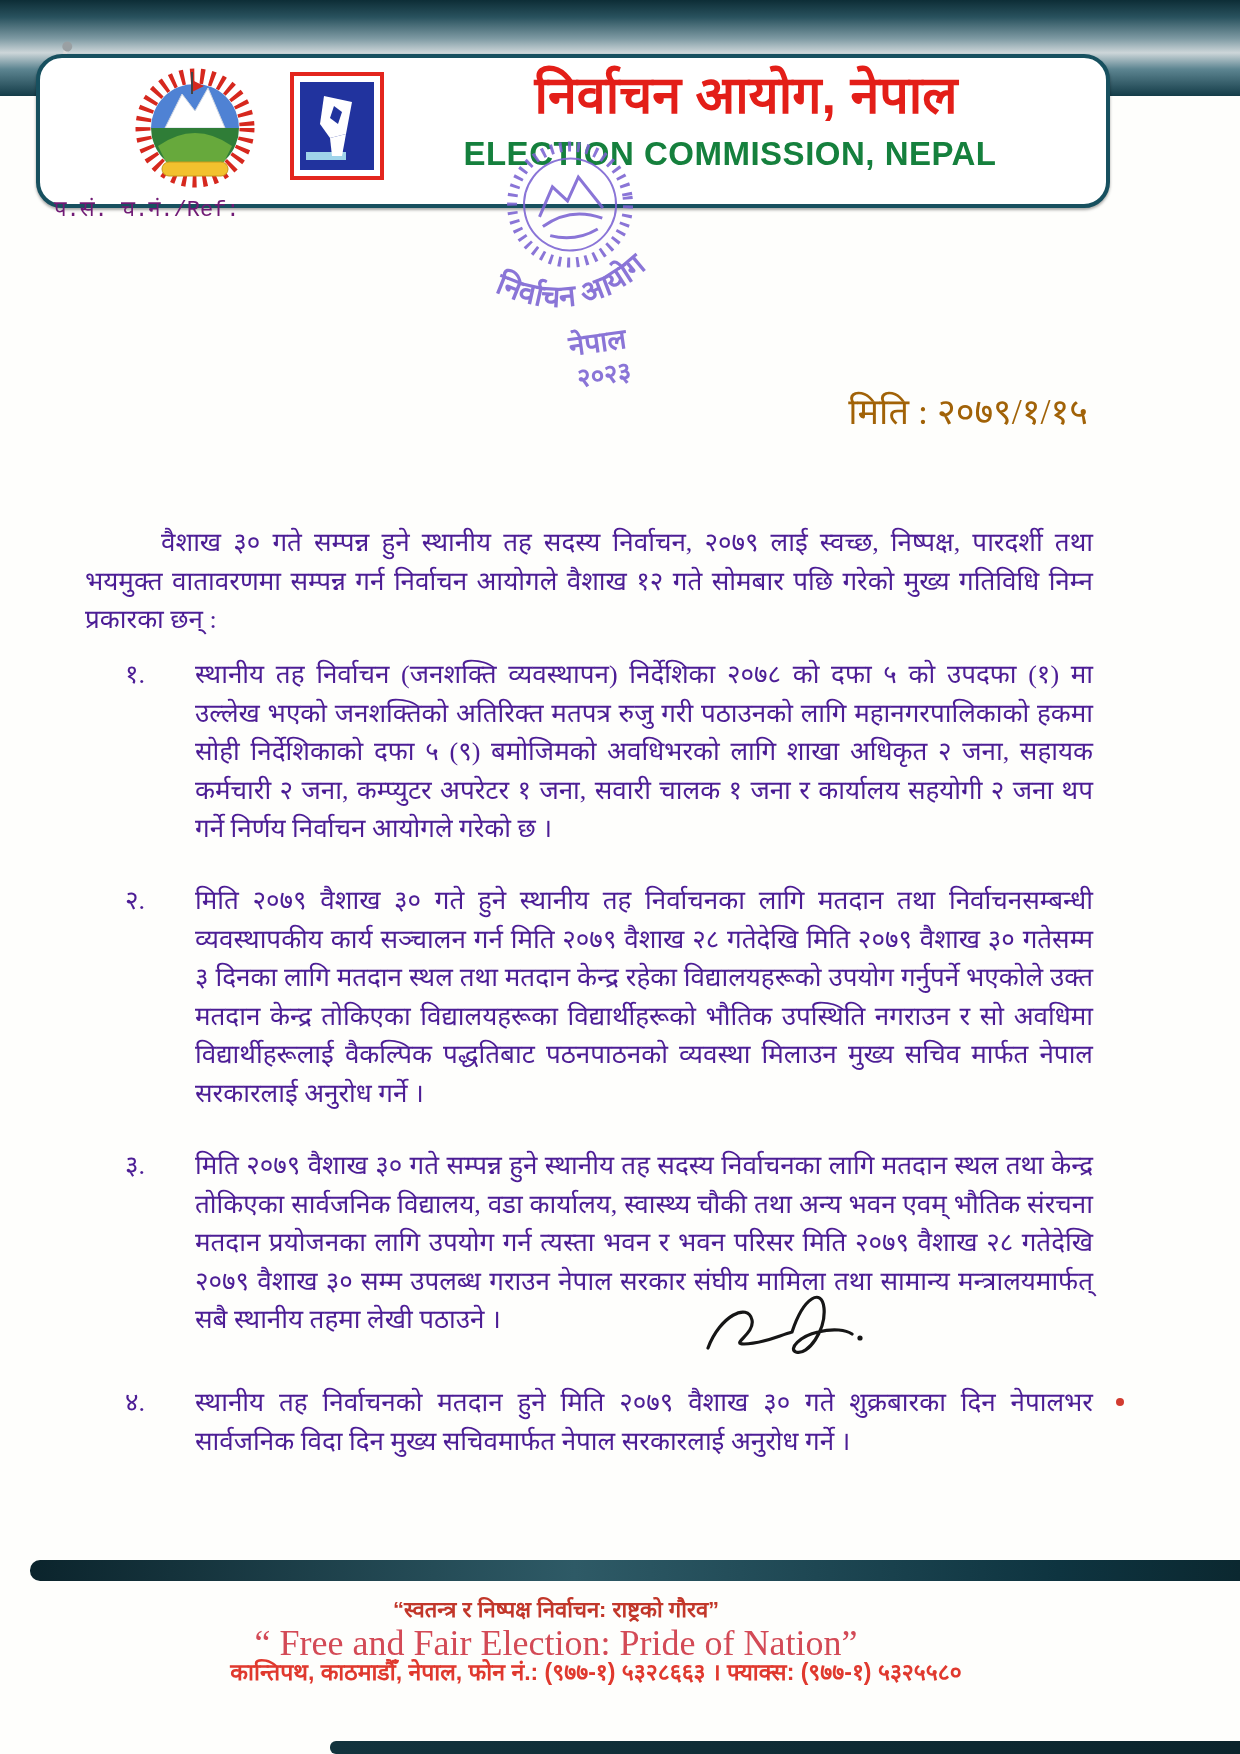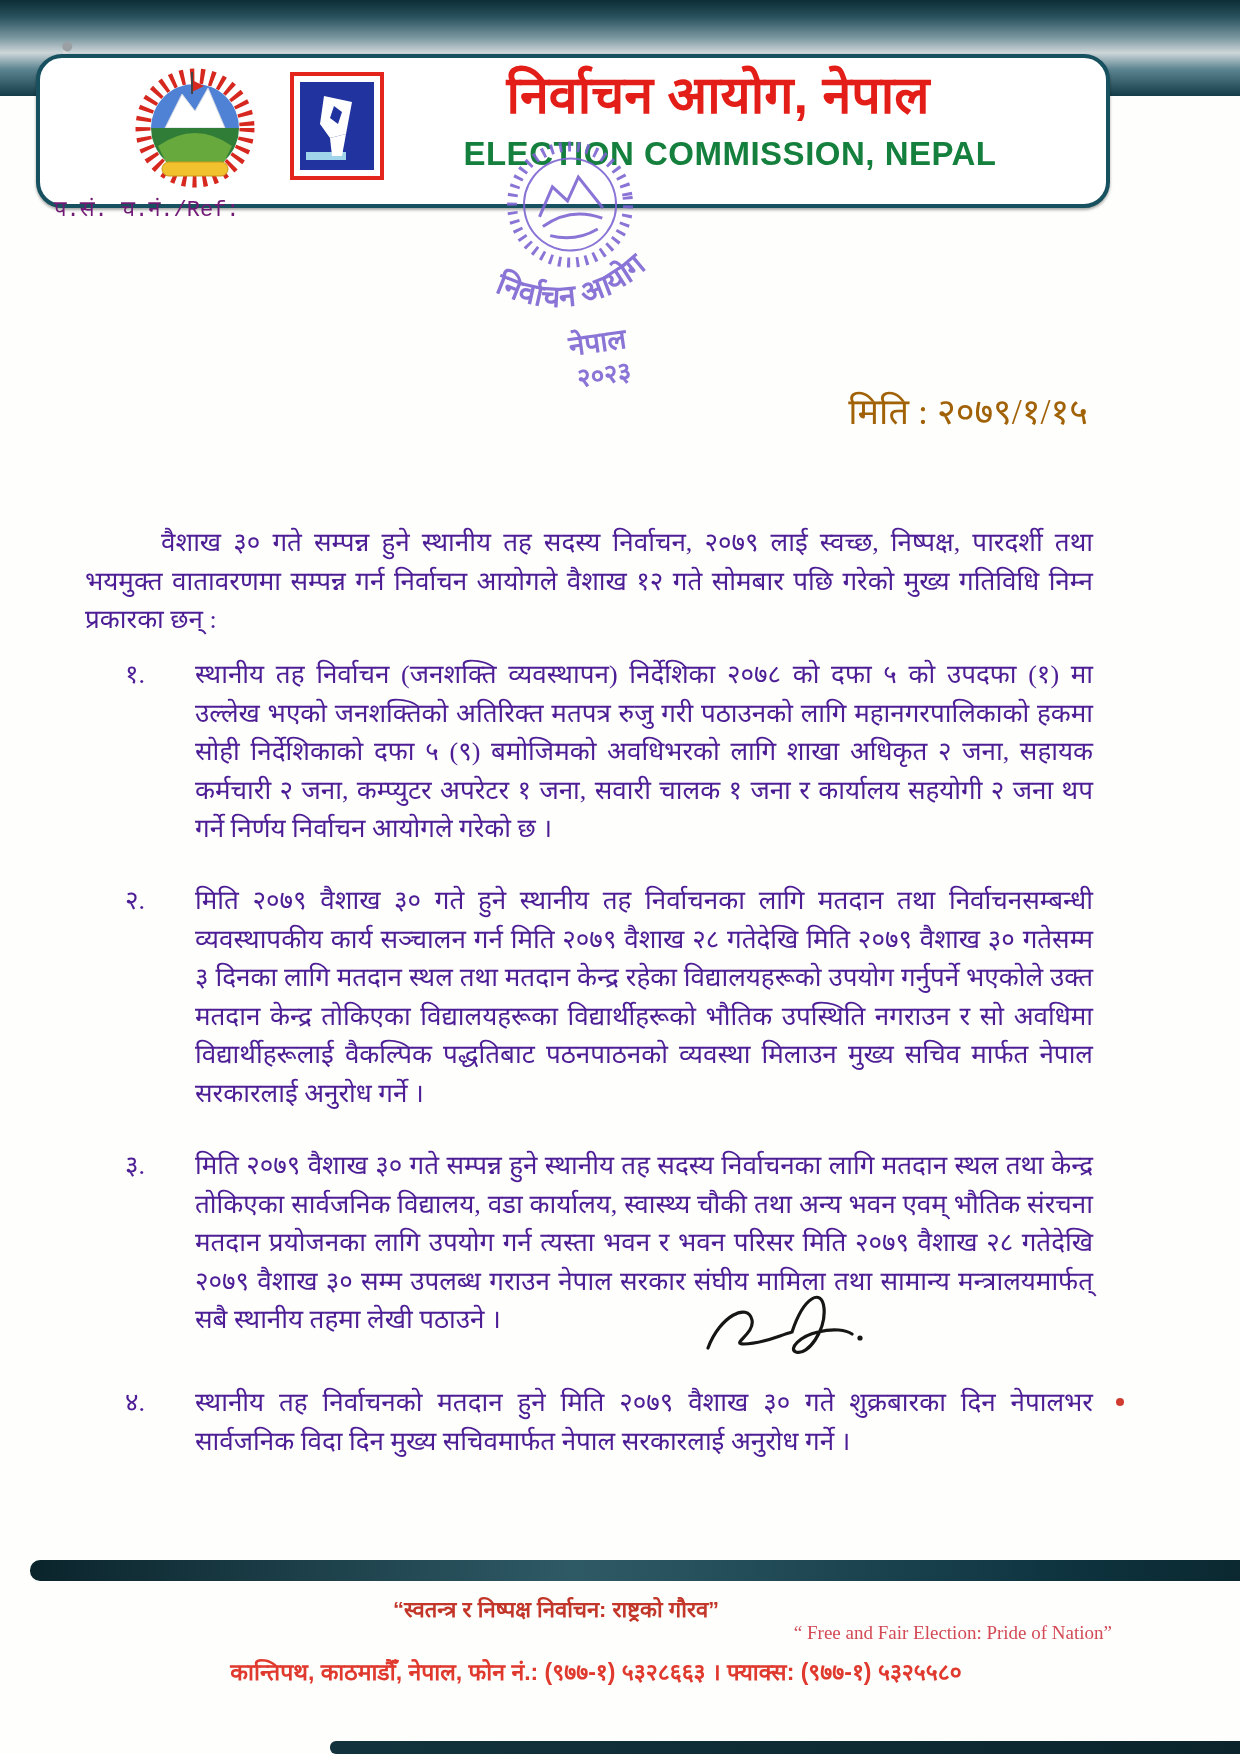--- a/index.html
+++ b/index.html
@@ -11,21 +11,21 @@
     background:linear-gradient(180deg,#0d2d36 0%,#29525e 18%,#7d99a2 40%,#cdd6d9 55%,#5d8591 72%,#143c48 100%);}
   .banner{position:absolute;left:36px;top:54px;width:1066px;height:146px;background:#fff;
     border:4px solid #17505f;border-radius:26px;box-shadow:0 2px 3px rgba(0,0,0,.35);}
   .pin{position:absolute;left:56px;top:44px;width:4px;height:62px;background:linear-gradient(180deg,#e8e8e8,#6a6f72);
     transform:rotate(18deg);border-radius:2px;}
   .pin:before{content:"";position:absolute;left:-3px;top:-4px;width:10px;height:10px;border-radius:50%;background:#9aa0a3;}
 
   .coat{position:absolute;left:80px;top:8px;width:150px;height:132px;}
   .ballot{position:absolute;left:250px;top:14px;width:94px;height:108px;}
 
-  .hdr-np{position:absolute;left:348px;top:8px;width:660px;text-align:center;
+  .hdr-np{position:absolute;left:376px;top:8px;width:660px;text-align:center;
     font-size:52px;font-weight:bold;color:#e31e18;font-family:"Liberation Sans","DejaVu Sans",sans-serif;line-height:58px;}
   .hdr-en{position:absolute;left:330px;top:66px;width:720px;text-align:center;
     font-size:33px;font-weight:bold;color:#15803d;letter-spacing:.5px;
     font-family:"Liberation Sans","DejaVu Sans",sans-serif;line-height:60px;}
 
   .ref{position:absolute;left:54px;top:192px;font-size:22px;color:#701a75;
     font-family:Liberation Mono, monospace;}
 
   .stamp{position:absolute;left:468px;top:126px;width:220px;height:270px;transform:rotate(-8deg);opacity:.88;}
 
@@ -44,21 +44,21 @@
   .reddot{position:absolute;left:1116px;top:1398px;width:8px;height:8px;border-radius:50%;background:#d23c30;}
 
   
   .foot-bar{position:absolute;left:30px;right:0;top:1560px;height:21px;border-radius:10px 0 0 10px;
     background:linear-gradient(90deg,#0b242c,#2e5a66 45%,#0e3440 85%,#0b2830);}
   .foot-bar2{position:absolute;left:330px;right:0;top:1741px;height:13px;border-radius:6px 0 0 6px;
     background:linear-gradient(90deg,#12333d,#0b242c);}
   .f-line{position:absolute;left:0;width:1112px;text-align:center;}
   .f-np1{top:1593px;font-size:22px;font-weight:bold;color:#c2372a;
     font-family:"Liberation Sans","DejaVu Sans",sans-serif;}
-  .f-en1{top:1622px;font-size:19px;color:#d34a56;text-align:right;}
+  .f-en1{top:1622px;font-size:36px;color:#d34a56;}
   .f-np2{top:1655px;font-size:23px;font-weight:bold;color:#e0392e;
     font-family:"Liberation Sans","DejaVu Sans",sans-serif;padding-left:40px;}
   .f-en2{top:1684px;font-size:27px;color:#d34a56;}
   .f-en3{top:1712px;font-size:27px;color:#d34a56;margin-top:41px;}
 </style>
 </head>
 <body>
 
 <div class="page">
 

